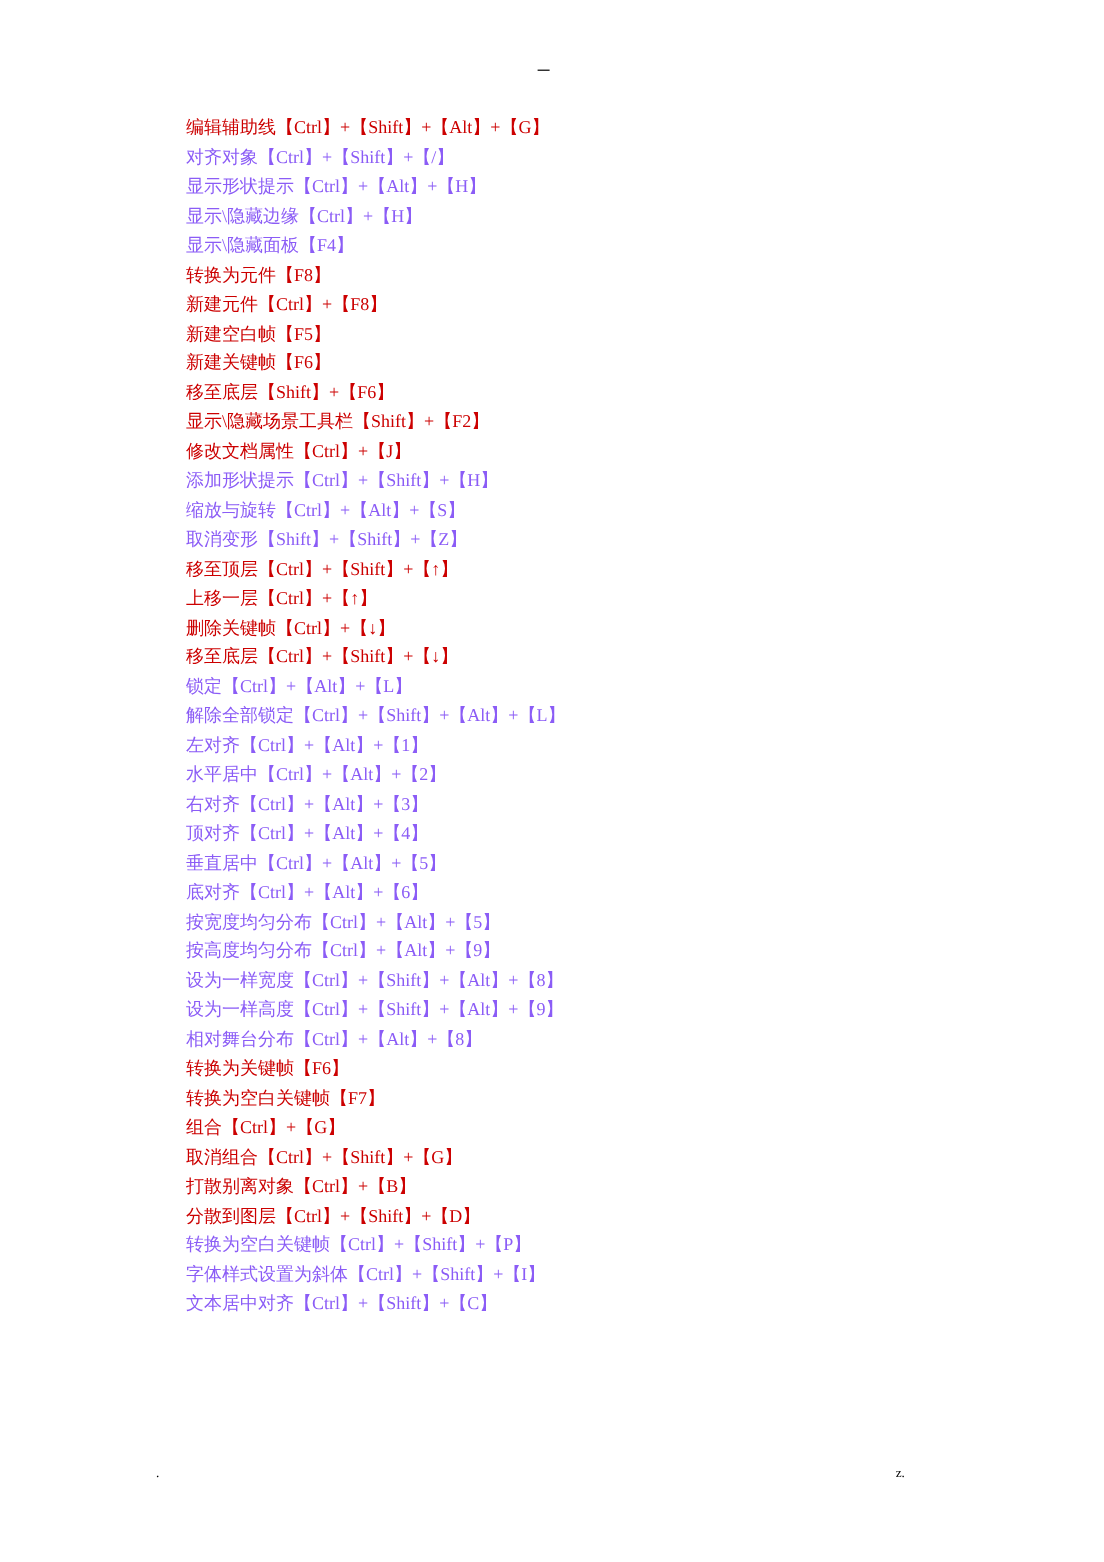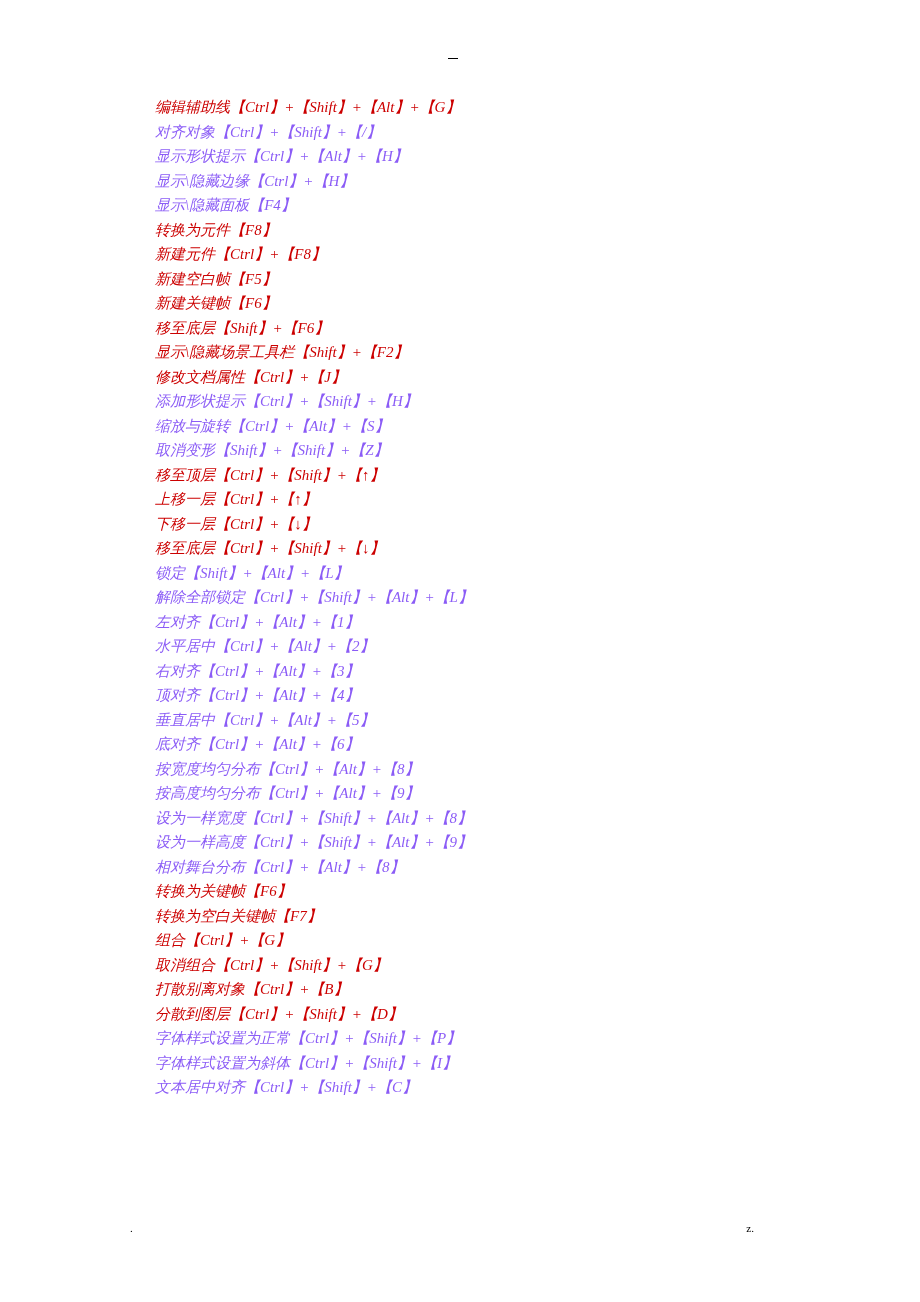--- a/index.html
+++ b/index.html
@@ -13,21 +13,21 @@
       padding: 95px 0 0 155px;
       position: relative;
     }
     .top-dash {
       position: absolute;
       top: 58px;
       left: 448px;
       width: 10px;
       border-top: 1px solid #000;
     }
-    .line { white-space: nowrap; font-style: italic; }
+    .line { white-space: nowrap; }
     .red { color: #cc0000; }
     .teal { color: #8b5cf6; }
     .footer-left {
       position: absolute;
       left: 130px;
       bottom: 62px;
       font-size: 11px;
       color: #000;
     }
     .footer-right {
@@ -54,40 +54,40 @@
     <div class="line red">新建空白帧【F5】</div>
     <div class="line red">新建关键帧【F6】</div>
     <div class="line red">移至底层【Shift】+【F6】</div>
     <div class="line red">显示\隐藏场景工具栏【Shift】+【F2】</div>
     <div class="line red">修改文档属性【Ctrl】+【J】</div>
     <div class="line teal">添加形状提示【Ctrl】+【Shift】+【H】</div>
     <div class="line teal">缩放与旋转【Ctrl】+【Alt】+【S】</div>
     <div class="line teal">取消变形【Shift】+【Shift】+【Z】</div>
     <div class="line red">移至顶层【Ctrl】+【Shift】+【↑】</div>
     <div class="line red">上移一层【Ctrl】+【↑】</div>
-    <div class="line red">下移一层【Ctrl】+【↓】</div>
+    <div class="line red">删除关键帧【Ctrl】+【↓】</div>
     <div class="line red">移至底层【Ctrl】+【Shift】+【↓】</div>
-    <div class="line teal">锁定【Shift】+【Alt】+【L】</div>
+    <div class="line teal">锁定【Ctrl】+【Alt】+【L】</div>
     <div class="line teal">解除全部锁定【Ctrl】+【Shift】+【Alt】+【L】</div>
     <div class="line teal">左对齐【Ctrl】+【Alt】+【1】</div>
     <div class="line teal">水平居中【Ctrl】+【Alt】+【2】</div>
     <div class="line teal">右对齐【Ctrl】+【Alt】+【3】</div>
     <div class="line teal">顶对齐【Ctrl】+【Alt】+【4】</div>
     <div class="line teal">垂直居中【Ctrl】+【Alt】+【5】</div>
     <div class="line teal">底对齐【Ctrl】+【Alt】+【6】</div>
-    <div class="line teal">按宽度均匀分布【Ctrl】+【Alt】+【8】</div>
+    <div class="line teal">按宽度均匀分布【Ctrl】+【Alt】+【5】</div>
     <div class="line teal">按高度均匀分布【Ctrl】+【Alt】+【9】</div>
     <div class="line teal">设为一样宽度【Ctrl】+【Shift】+【Alt】+【8】</div>
     <div class="line teal">设为一样高度【Ctrl】+【Shift】+【Alt】+【9】</div>
     <div class="line teal">相对舞台分布【Ctrl】+【Alt】+【8】</div>
     <div class="line red">转换为关键帧【F6】</div>
     <div class="line red">转换为空白关键帧【F7】</div>
     <div class="line red">组合【Ctrl】+【G】</div>
     <div class="line red">取消组合【Ctrl】+【Shift】+【G】</div>
     <div class="line red">打散别离对象【Ctrl】+【B】</div>
     <div class="line red">分散到图层【Ctrl】+【Shift】+【D】</div>
-    <div class="line teal">字体样式设置为正常【Ctrl】+【Shift】+【P】</div>
+    <div class="line teal">转换为空白关键帧【Ctrl】+【Shift】+【P】</div>
     <div class="line teal">字体样式设置为斜体【Ctrl】+【Shift】+【I】</div>
     <div class="line teal">文本居中对齐【Ctrl】+【Shift】+【C】</div>
   </div>
 
 <div class="footer-left">.</div>
 <div class="footer-right">z.</div>
 
 </body></html>

